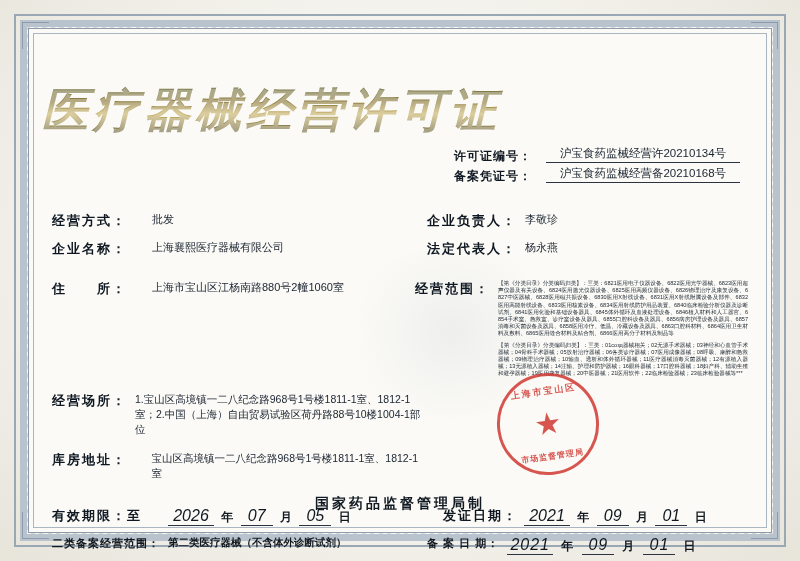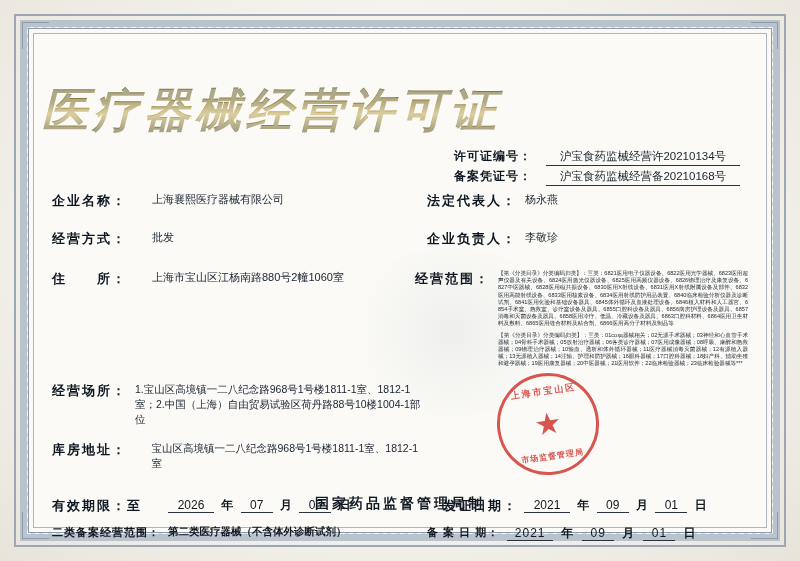--- a/index.html
+++ b/index.html
@@ -60,21 +60,21 @@
     color:transparent;
     text-shadow:0 1px 0 rgba(255,255,255,0.35);
     font-style:italic;
   }
 
   .numbers{
     position:absolute;right:18px;top:104px;
     font-size:11.5px;color:#1b2430;
     line-height:20px;
   }
-  .numbers .row{display:flex;align-items:flex-end;justify-content:flex-end;}
+  .numbers .row{display:flex;align-items:flex-start;justify-content:flex-end;}
   .numbers .lbl{font-weight:bold;letter-spacing:1px;font-size:12px;margin-right:6px;}
   .numbers .val{
     min-width:186px;text-align:center;
     border-bottom:1px solid #2b3340;
     padding:0 4px 1px 4px;
     font-size:11.5px;
   }
 
   .grid{
     position:absolute;left:10px;right:10px;top:150px;
@@ -98,21 +98,21 @@
     width:250px;margin-left:8px;
     border:0;
     text-align:justify;
     word-break:break-all;
   }
   .scope-box p{margin:0 0 4px 0;}
 
   .dates{margin-top:4px;gap:16px;}
   .date-val{
     display:inline-block;min-width:46px;text-align:center;
-    border-bottom:1px solid #2b3340;font-size:12px;
+    border-bottom:1px solid #2b3340;font-size:16px;font-style:italic;
   }
   .date-unit{font-size:12px;margin:0 4px;font-weight:bold;}
 
   .footnote{
     font-size:11px;color:#111820;font-weight:bold;letter-spacing:1px;
   }
   .footnote .fn-val{font-weight:bold;font-size:10.5px;margin-left:8px;letter-spacing:0;}
 
   .issuer{
     position:absolute;left:0;right:0;bottom:6px;text-align:center;
@@ -170,39 +170,39 @@
         <span class="val">沪宝食药监械经营许20210134号</span>
       </div>
       <div class="row">
         <span class="lbl">备案凭证号：</span>
         <span class="val">沪宝食药监械经营备20210168号</span>
       </div>
     </div>
 
     <div class="grid">
 
+      <div class="line" style="margin-top:20px">
+        <div class="col-l">
+          <span class="lbl w-name">经营方式：</span>
+          <span class="val">批发</span>
+        </div>
+        <div class="col-r">
+          <span class="lbl">企业负责人：</span>
+          <span class="val">李敬珍</span>
+        </div>
+      </div>
+
       <div class="line">
         <div class="col-l">
           <span class="lbl w-name">企业名称：</span>
           <span class="val">上海襄熙医疗器械有限公司</span>
         </div>
         <div class="col-r">
           <span class="lbl">法定代表人：</span>
           <span class="val">杨永燕</span>
-        </div>
-      </div>
-
-      <div class="line" style="margin-top:20px">
-        <div class="col-l">
-          <span class="lbl w-name">经营方式：</span>
-          <span class="val">批发</span>
-        </div>
-        <div class="col-r">
-          <span class="lbl">企业负责人：</span>
-          <span class="val">李敬珍</span>
         </div>
       </div>
 
       <div class="line" style="margin-top:22px">
         <div class="col-l">
           <span class="lbl w-name">住　　所：</span>
           <span class="val">上海市宝山区江杨南路880号2幢1060室</span>
         </div>
         <div class="col-r">
           <span class="lbl">经营范围：</span>

